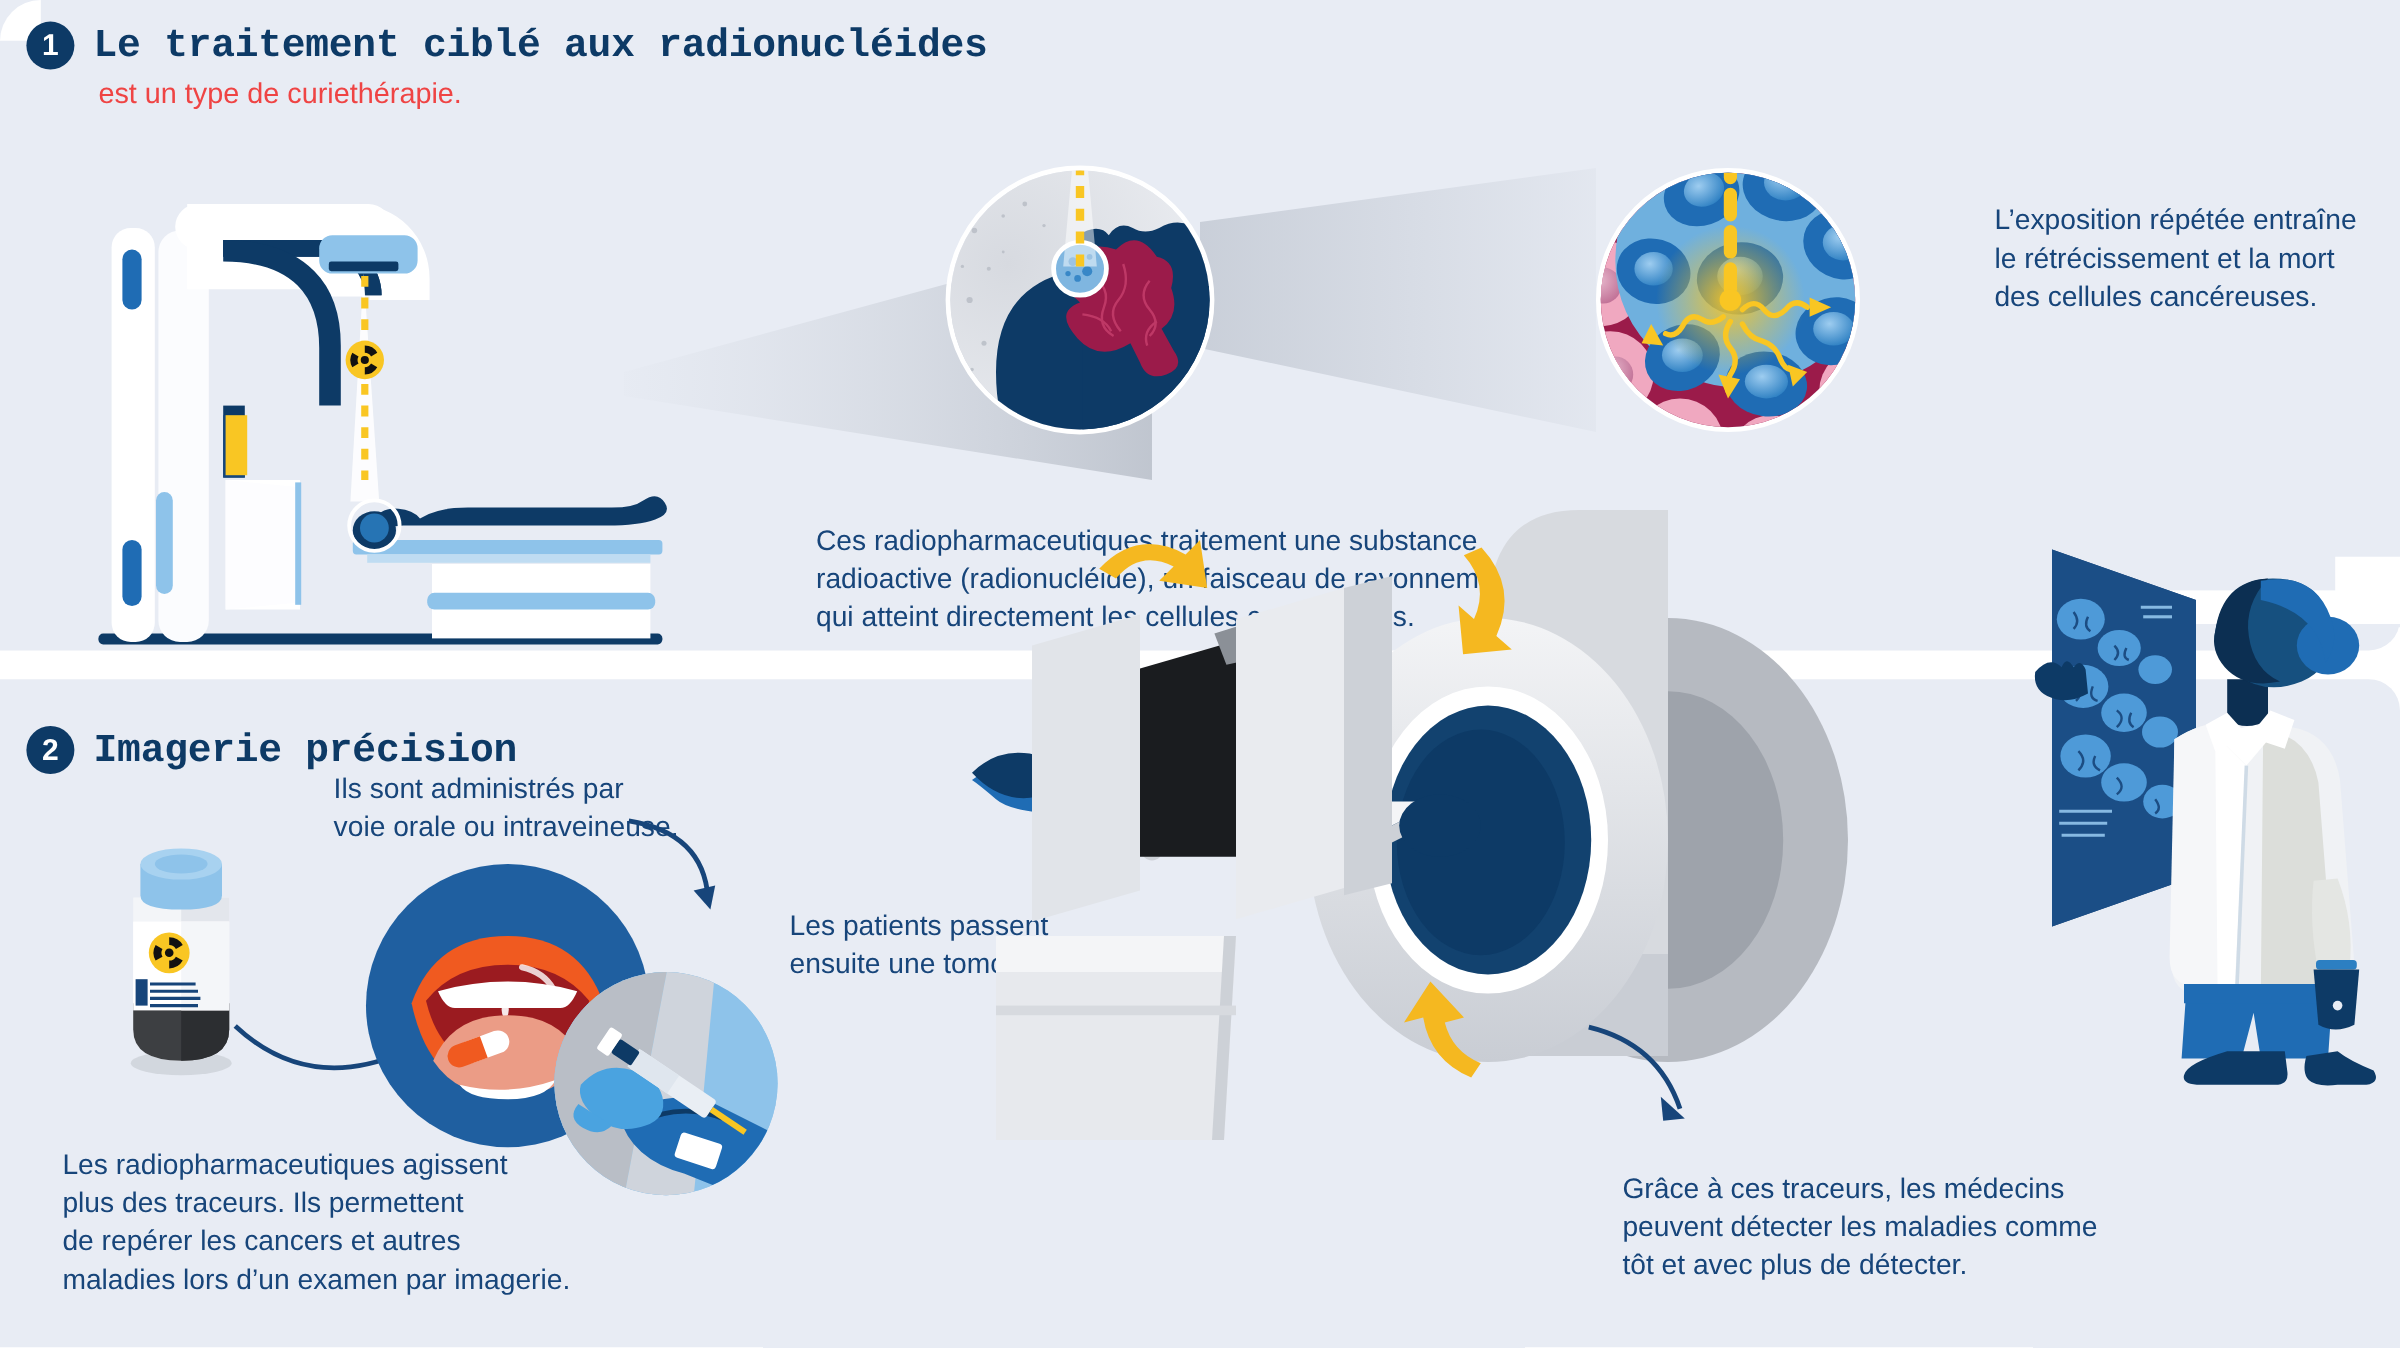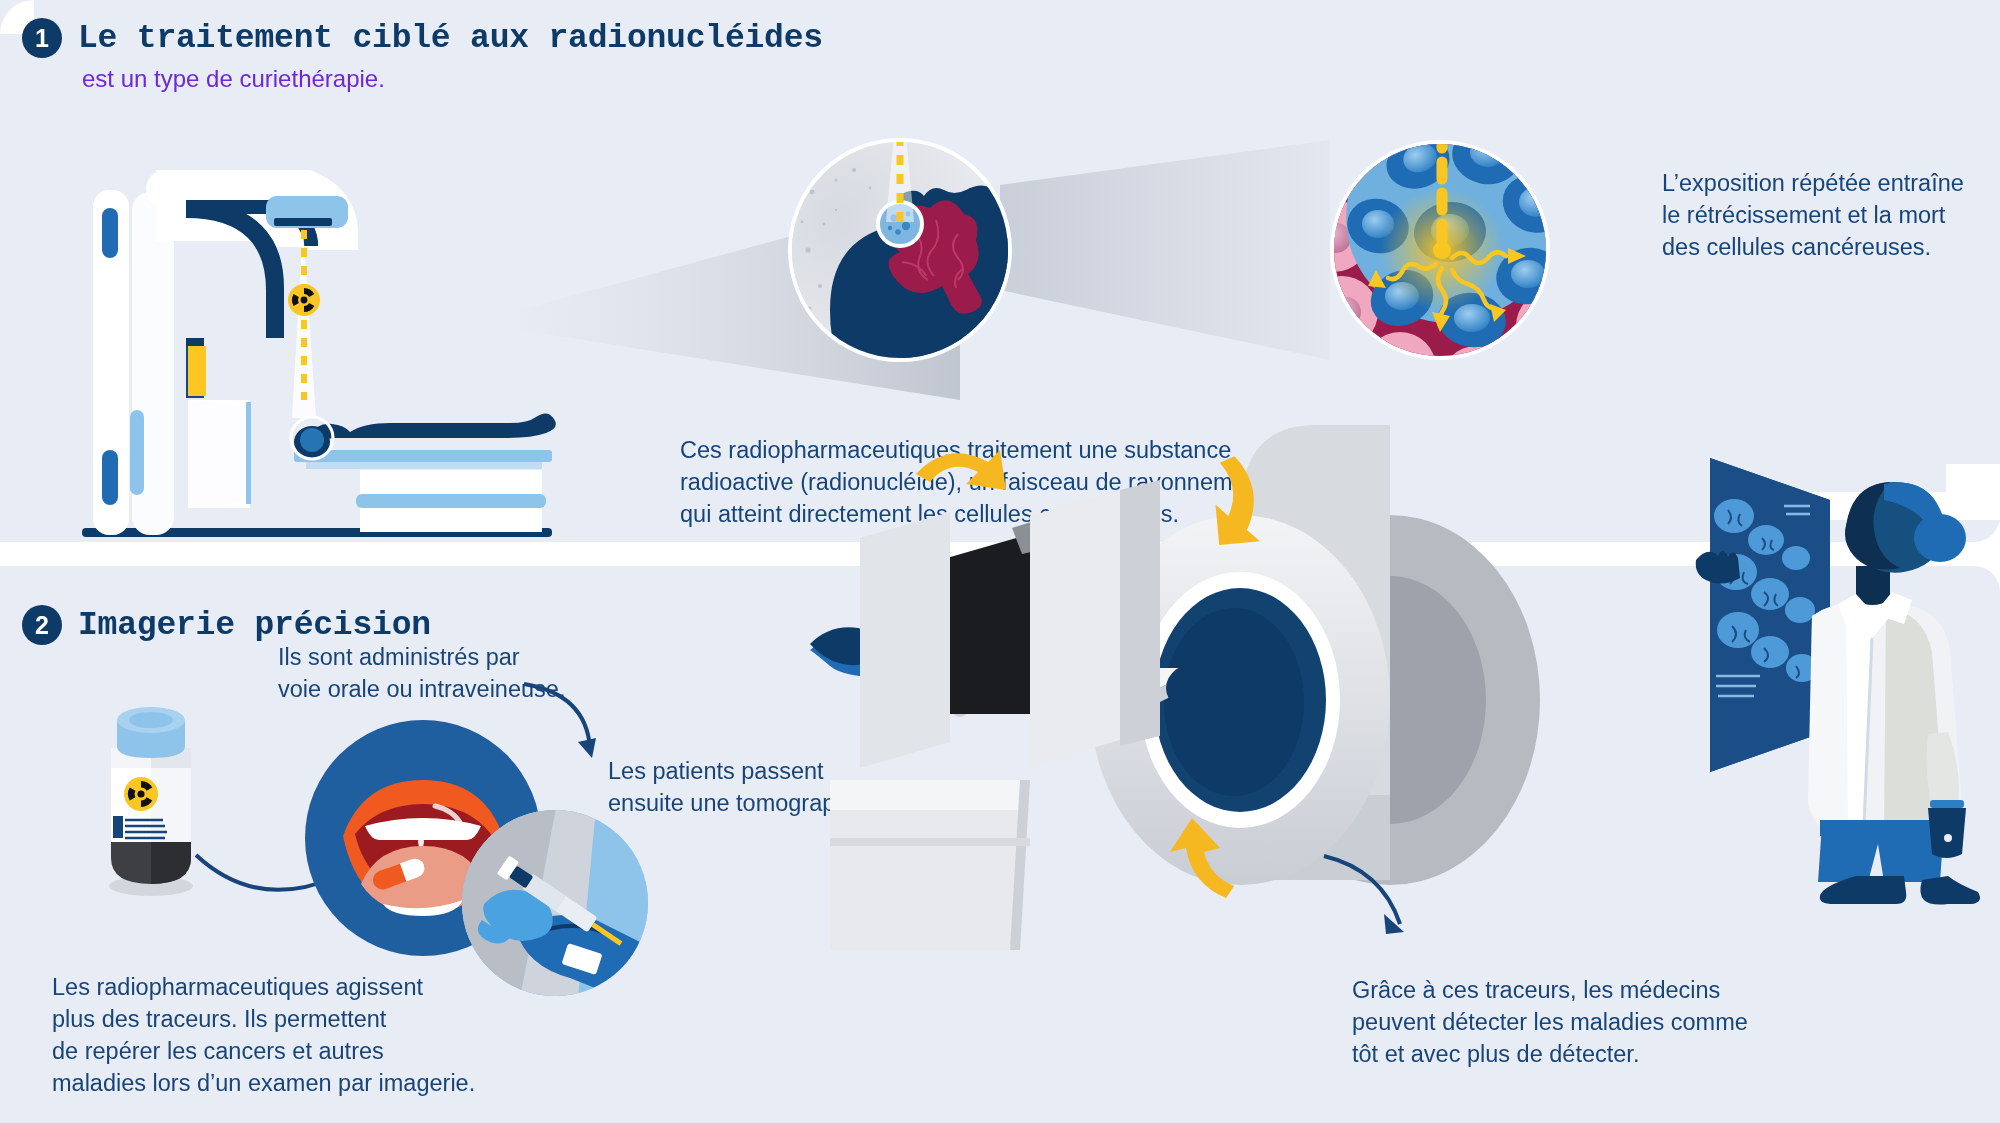--- a/index.html
+++ b/index.html
@@ -19,21 +19,21 @@
   .panel-corner-tl{position:absolute;left:0;top:0;width:34px;height:34px;border-top-left-radius:34px;background:#ffffff;}
 
   
   .heading{position:absolute;display:flex;align-items:center;gap:16px;}
   .num-badge{
     width:40px;height:40px;border-radius:50%;background:#0d3a66;color:#fff;
     display:flex;align-items:center;justify-content:center;
     font-size:25px;font-weight:bold;line-height:1;flex:0 0 auto;
   }
   .h-title{color:#0d3a66;font-size:33px;font-weight:bold;letter-spacing:-0.2px;white-space:nowrap;font-family:Liberation Mono, monospace;}
-  .sub{position:absolute;color:#6d28d9;font-size:24px;}
+  .sub{position:absolute;color:#ef4444;font-size:24px;}
 
   
   .para{position:absolute;color:#17457a;font-size:23.5px;line-height:1.36;}
 
   
   .art{position:absolute;}
   svg{display:block;overflow:visible;}
 </style>
 </head>
 <body>
@@ -393,31 +393,31 @@
         <rect x="60" y="84" width="40" height="18" fill="#dfe6ee"></rect>
         <rect x="42" y="86" width="20" height="14" rx="2" fill="#0d3a66"></rect>
         <rect x="30" y="82" width="12" height="22" rx="2" fill="#ffffff"></rect>
         <rect x="138" y="90" width="34" height="5" fill="#f9c623"></rect>
       </g>
 
       <rect x="104" y="140" width="36" height="22" rx="3" fill="#ffffff" transform="rotate(18 122 151)"></rect>
     </g>
   </svg>
 
-  <div class="para" style="left:608px;top:756px;width:340px;">
+  <div class="para" style="left:658px;top:756px;width:340px;">
     <div>Les patients passent</div>
     <div>ensuite une tomographie.</div>
   </div>
 
   <svg class="art" style="left:900px;top:790px;" width="130" height="90">
     <path d="M4 6 q70 12 98 56" stroke="#17457a" stroke-width="4" fill="none"></path>
     <polygon points="86,52 106,66 88,70" fill="#17457a"></polygon>
   </svg>
 
-  <div class="para" style="left:52px;top:955px;width:520px;margin-top:17px;">
+  <div class="para" style="left:52px;top:955px;width:520px;">
     <div>Les radiopharmaceutiques agissent</div>
     <div>plus des traceurs. Ils permettent</div>
     <div>de repérer les cancers et autres</div>
     <div>maladies lors d’un examen par imagerie.</div>
   </div>
 
   <svg class="art" style="left:830px;top:420px;" width="830" height="560">
     <defs>
       <linearGradient id="gantryG" x1="0" y1="0" x2="0" y2="1">
         <stop offset="0%" stop-color="#f3f4f6"></stop>

